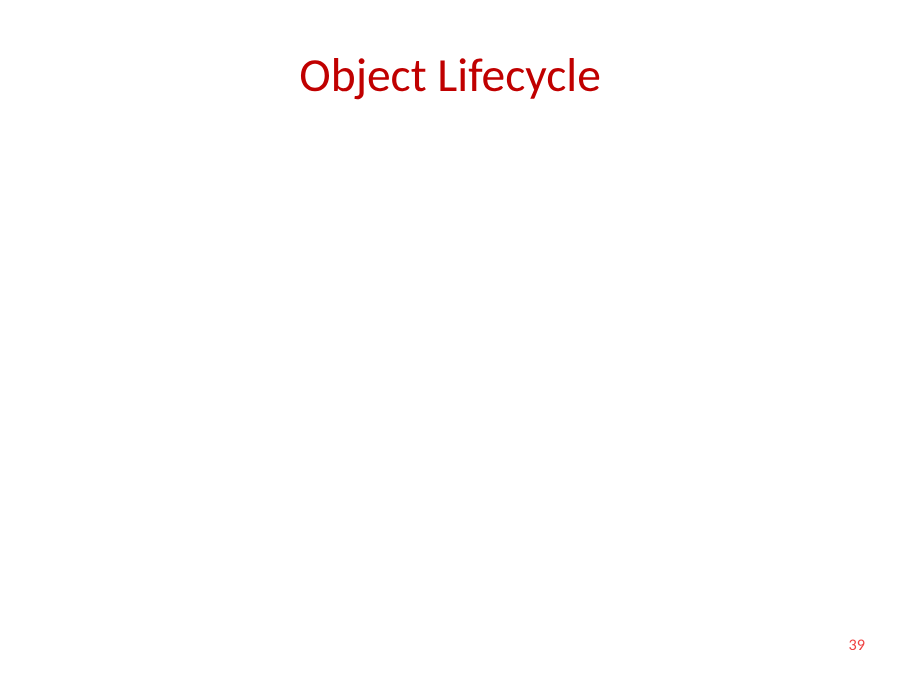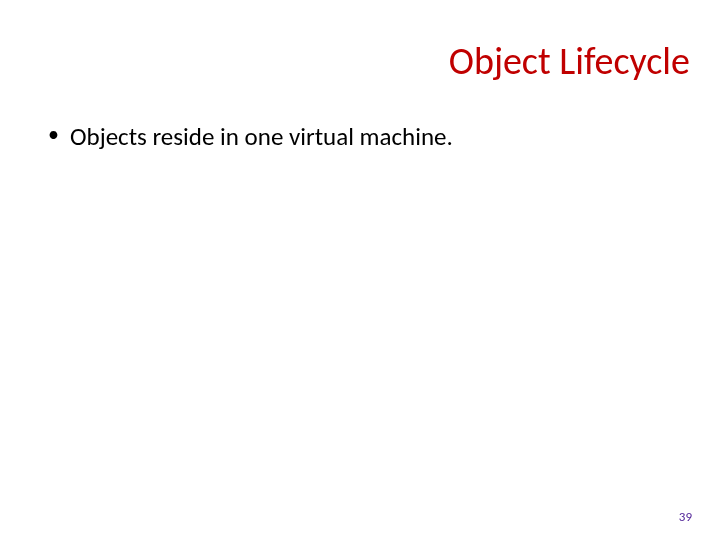--- a/index.html
+++ b/index.html
@@ -18,21 +18,21 @@
     .slide {
       width: 100%;
       height: 100%;
       padding: 30px 30px 20px 30px;
       position: relative;
     }
     .title {
       color: #c00000;
       font-size: 38px;
       font-weight: 400;
-      text-align: right;
+      text-align: center;
       margin-bottom: 38px;
       margin-top: 8px;
     }
     .bullet-list {
       list-style: none;
       padding-left: 18px;
     }
     .bullet-list li {
       color: #000000;
       font-size: 25px;
@@ -46,26 +46,25 @@
       position: absolute;
       left: 0;
       top: 0;
       color: #000000;
       font-size: 22px;
     }
     .page-number {
       position: absolute;
       bottom: 16px;
       right: 28px;
-      color: #4c1d95;
+      color: #ef4444;
       font-size: 13px;
     }
   </style>
 </head>
 <body>
 
 <div class="slide">
   <h1 class="title">Object Lifecycle</h1>
   <ul class="bullet-list">
-    <li>Objects reside in one virtual machine.</li>
   </ul>
   <div class="page-number">39</div>
 </div>
 
 </body></html>

